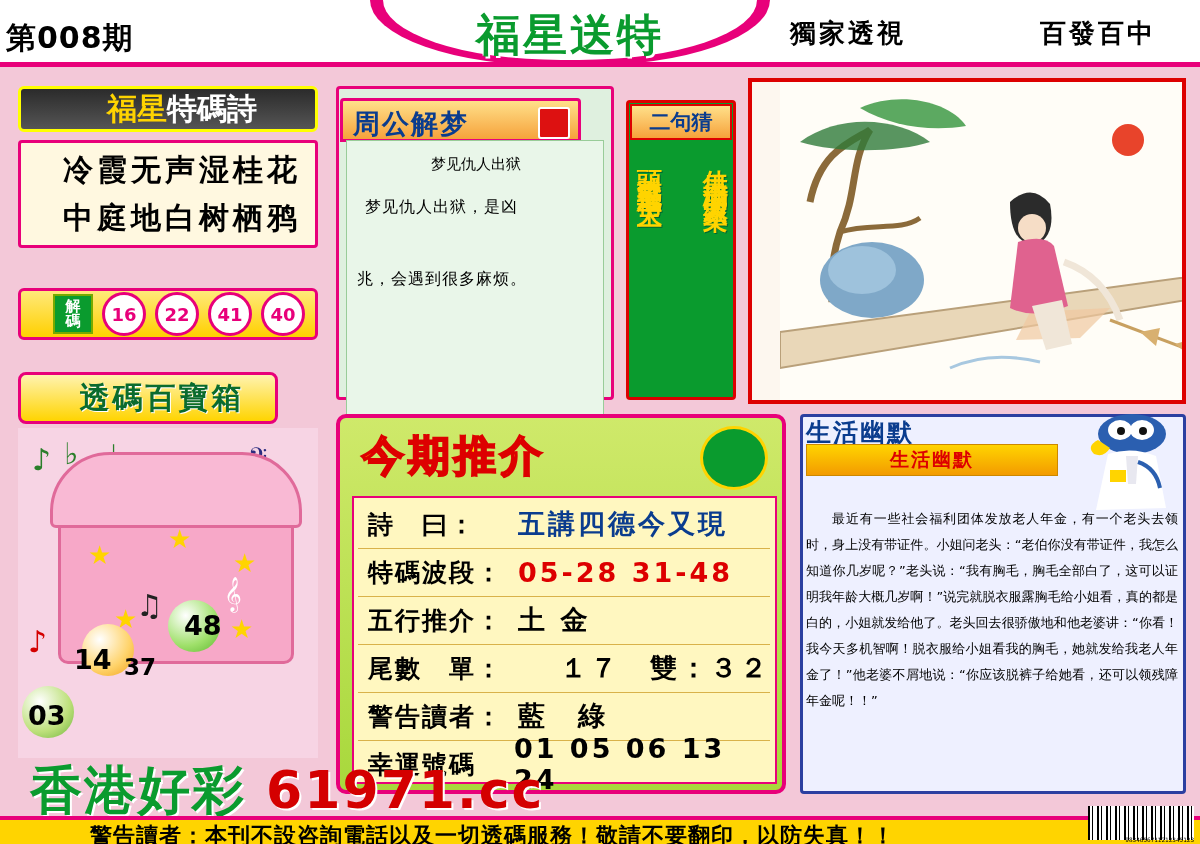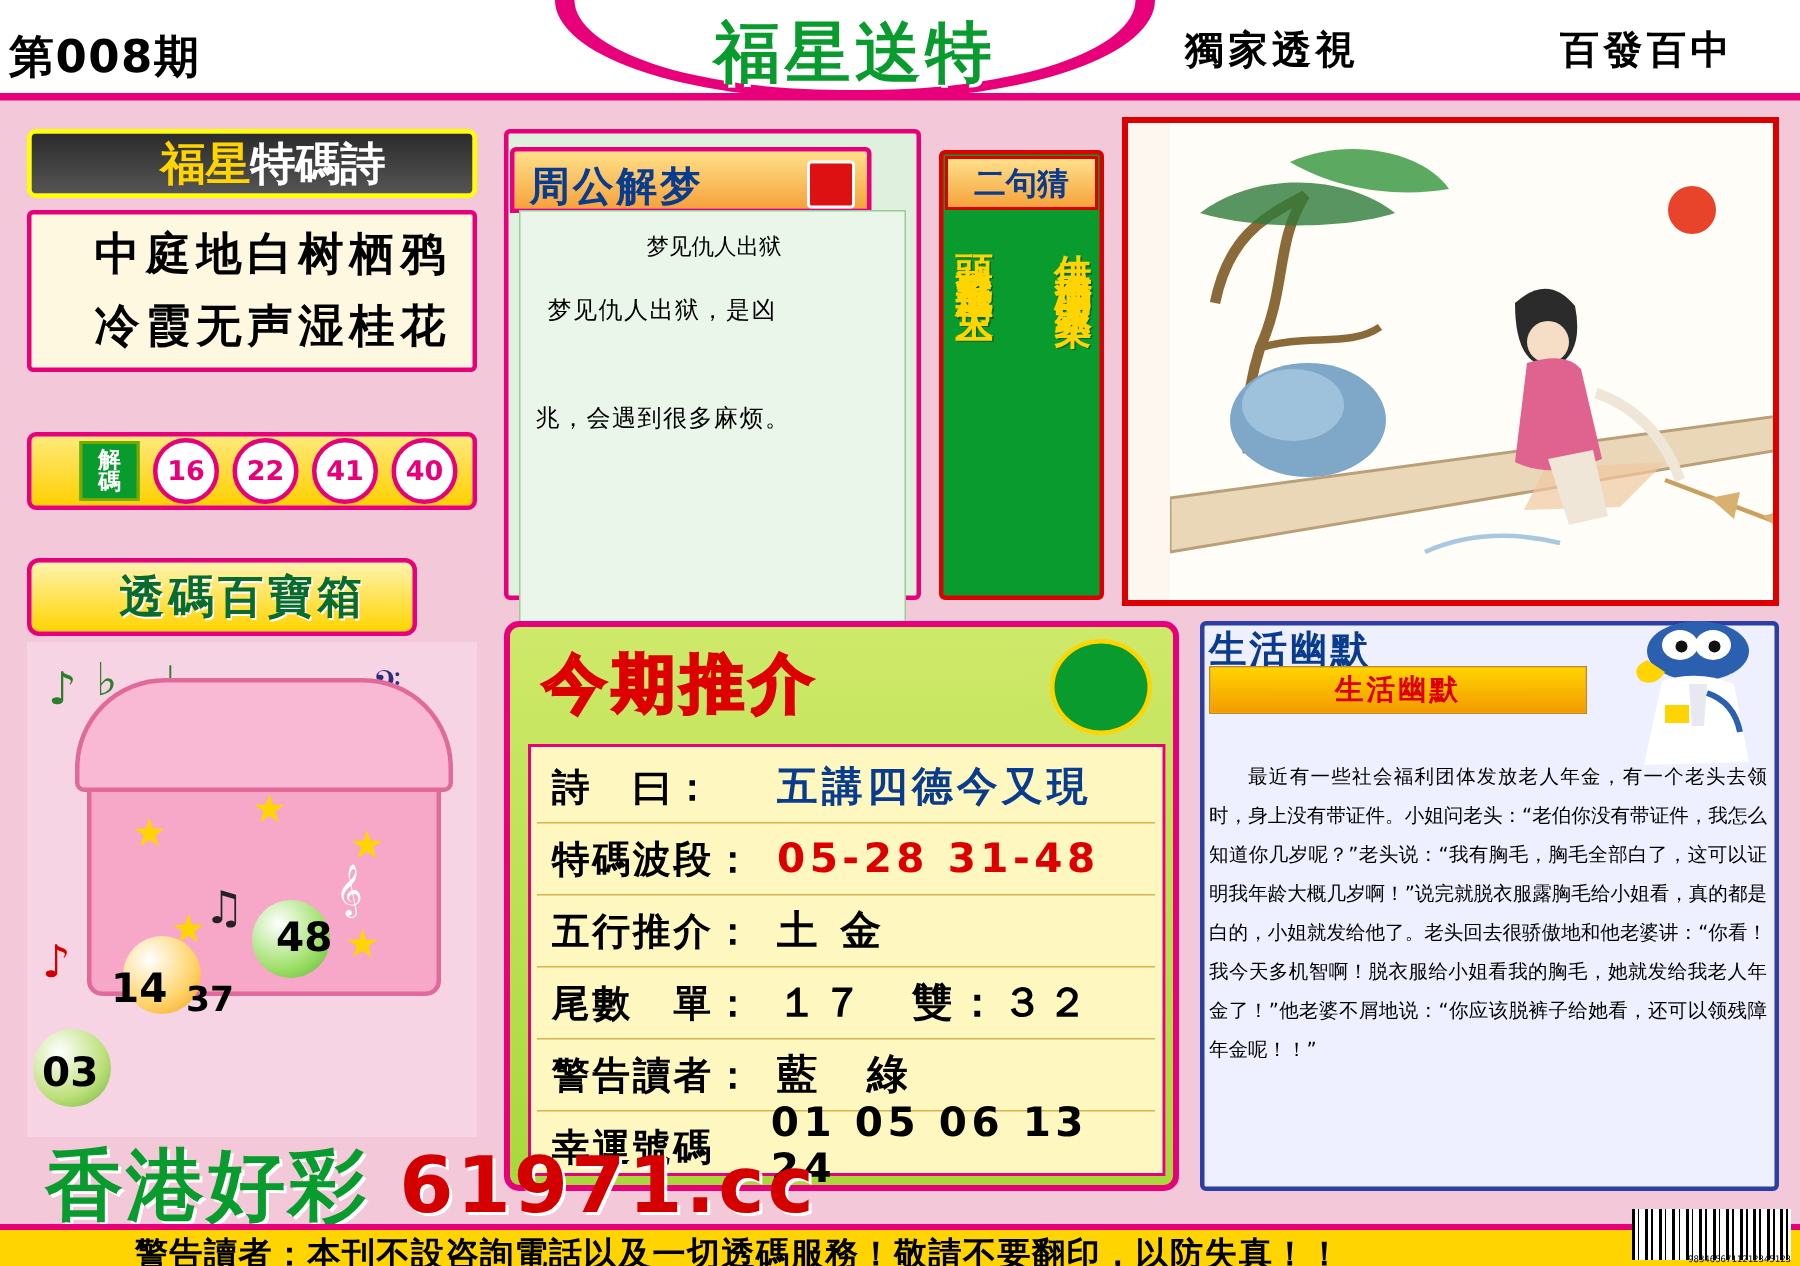--- a/index.html
+++ b/index.html
@@ -118,22 +118,22 @@
     <div class="hdr-sub1">獨家透視</div>
     <div class="hdr-sub2">百發百中</div>
     <div class="hdr-line"></div>
   </div>
 
   <div class="box poem-title">
     <span class="pt-a">福星</span>
     <span class="pt-b">特碼詩</span>
   </div>
   <div class="box poem-body">
+    <div class="poem-line">冷霞无声湿桂花</div>
     <div class="poem-line">中庭地白树栖鸦</div>
-    <div class="poem-line">冷霞无声湿桂花</div>
   </div>
 
   <div class="box code-bar">
     <div class="code-tag">
       <b>解</b>
       <b>碼</b>
     </div>
     <div class="ball">16</div>
     <div class="ball">22</div>
     <div class="ball">41</div>
@@ -221,21 +221,21 @@
     <div class="prow" style="top:50px;">
       <span class="plabel">特碼波段：</span>
       <span class="pval">05-28  31-48</span>
     </div>
     <div class="pdiv" style="top:98px;"></div>
     <div class="prow" style="top:98px;">
       <span class="plabel">五行推介：</span>
       <span class="pval black">土  金</span>
     </div>
     <div class="pdiv" style="top:146px;"></div>
-    <div class="prow" style="top:146px;">
+    <div class="prow" style="top:146px;gap:42px;">
       <span class="plabel">尾數　單：</span>
       <span class="pval black">１７　雙：３２</span>
     </div>
     <div class="pdiv" style="top:194px;"></div>
     <div class="prow" style="top:194px;">
       <span class="plabel">警告讀者：</span>
       <span class="pval black">藍　綠</span>
     </div>
     <div class="pdiv" style="top:242px;"></div>
     <div class="prow" style="top:242px;">

